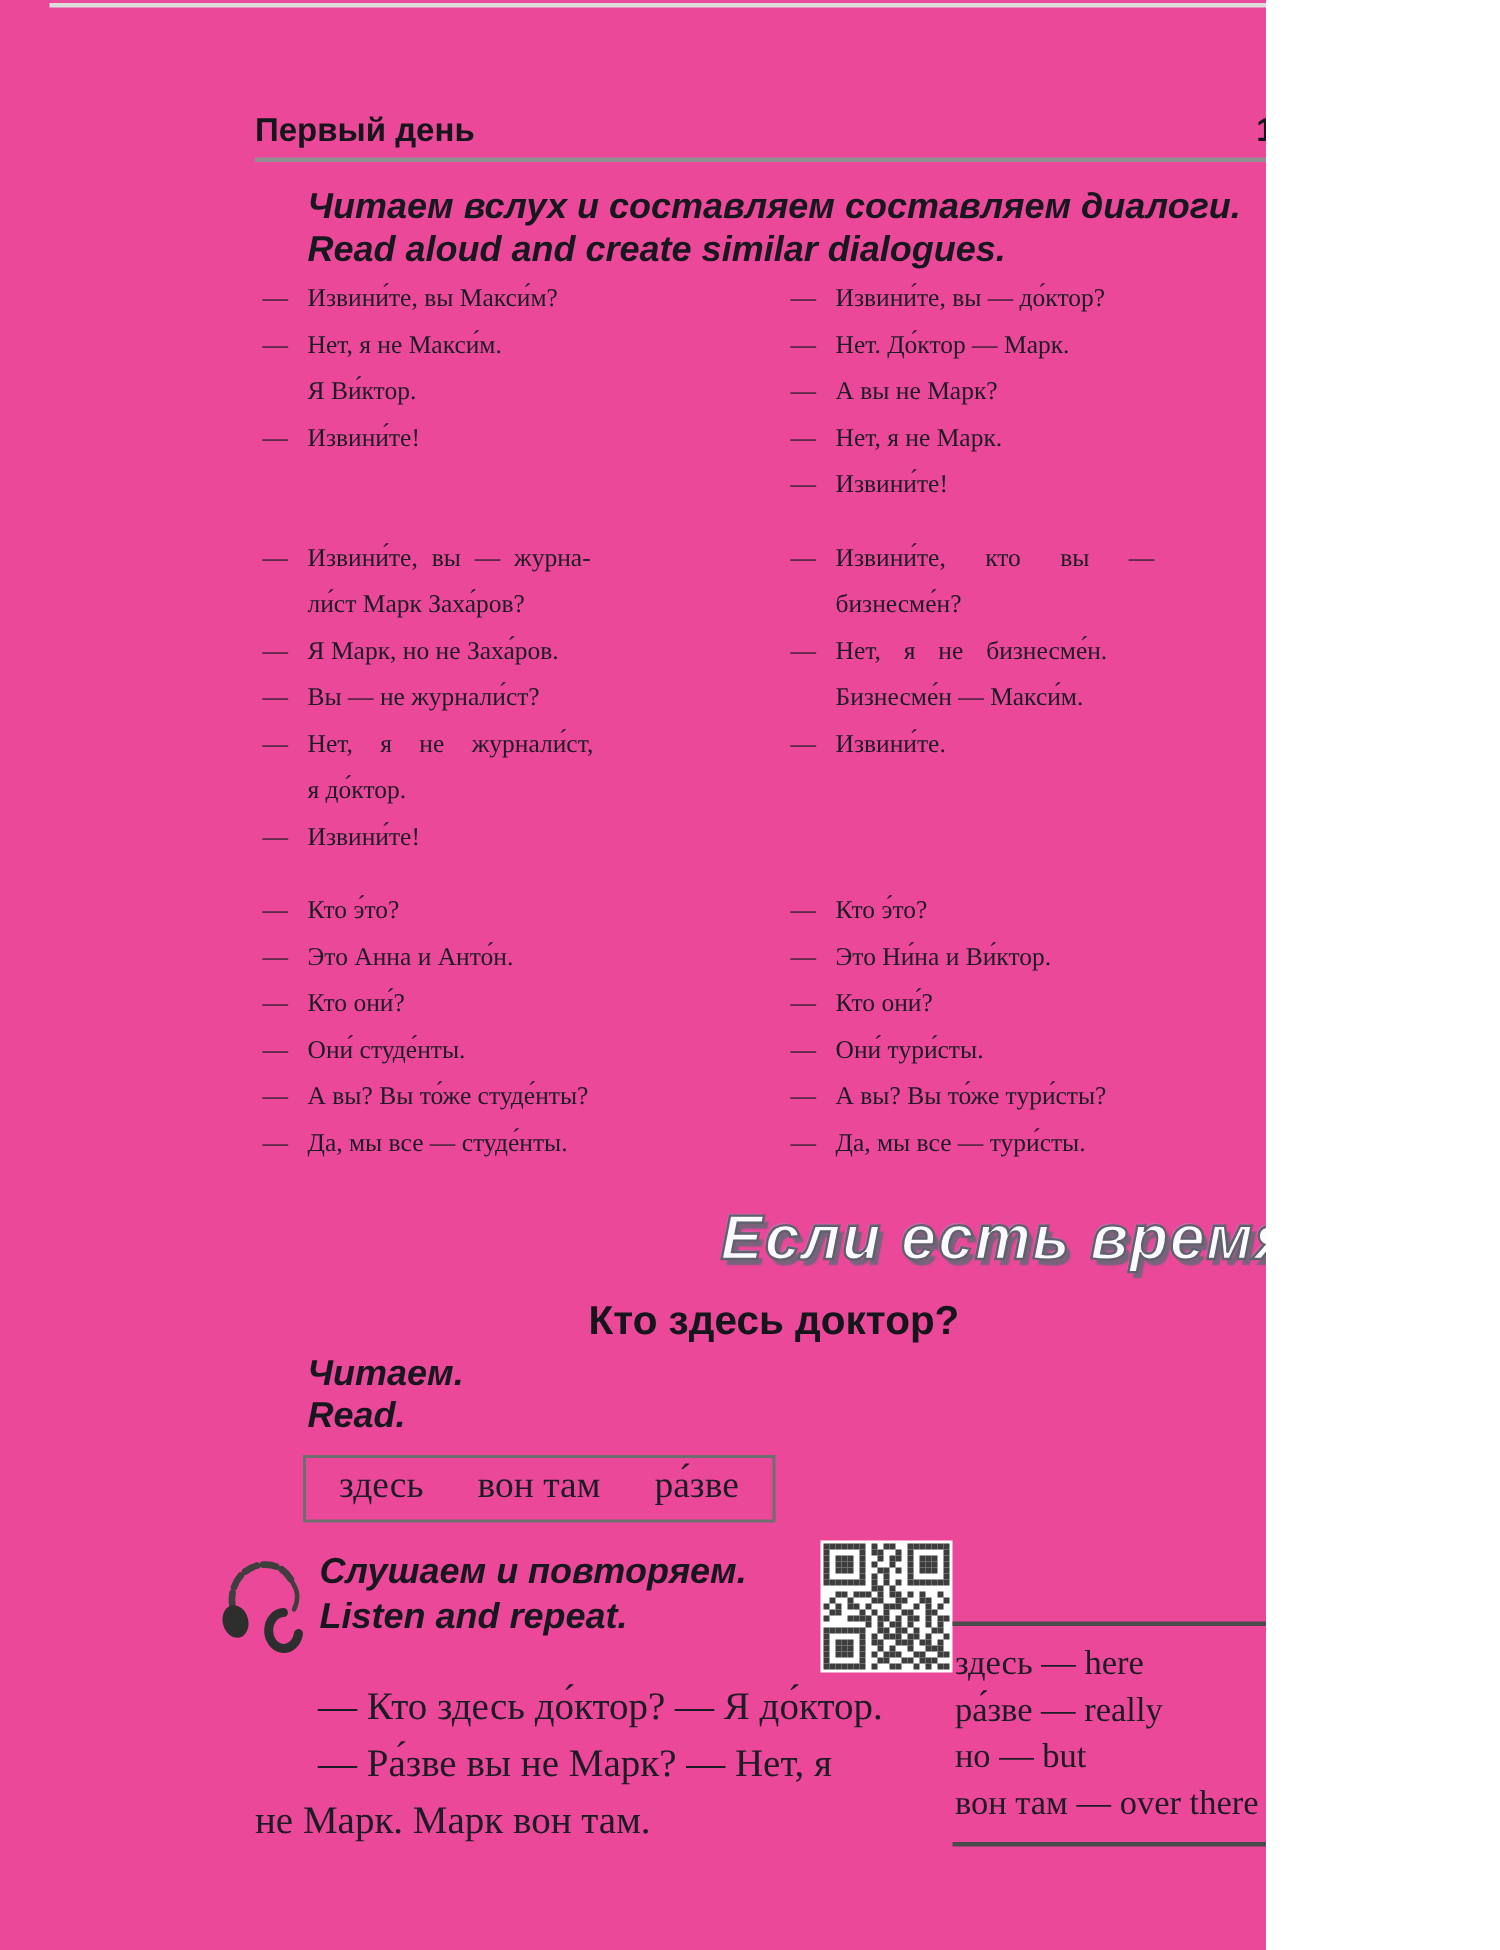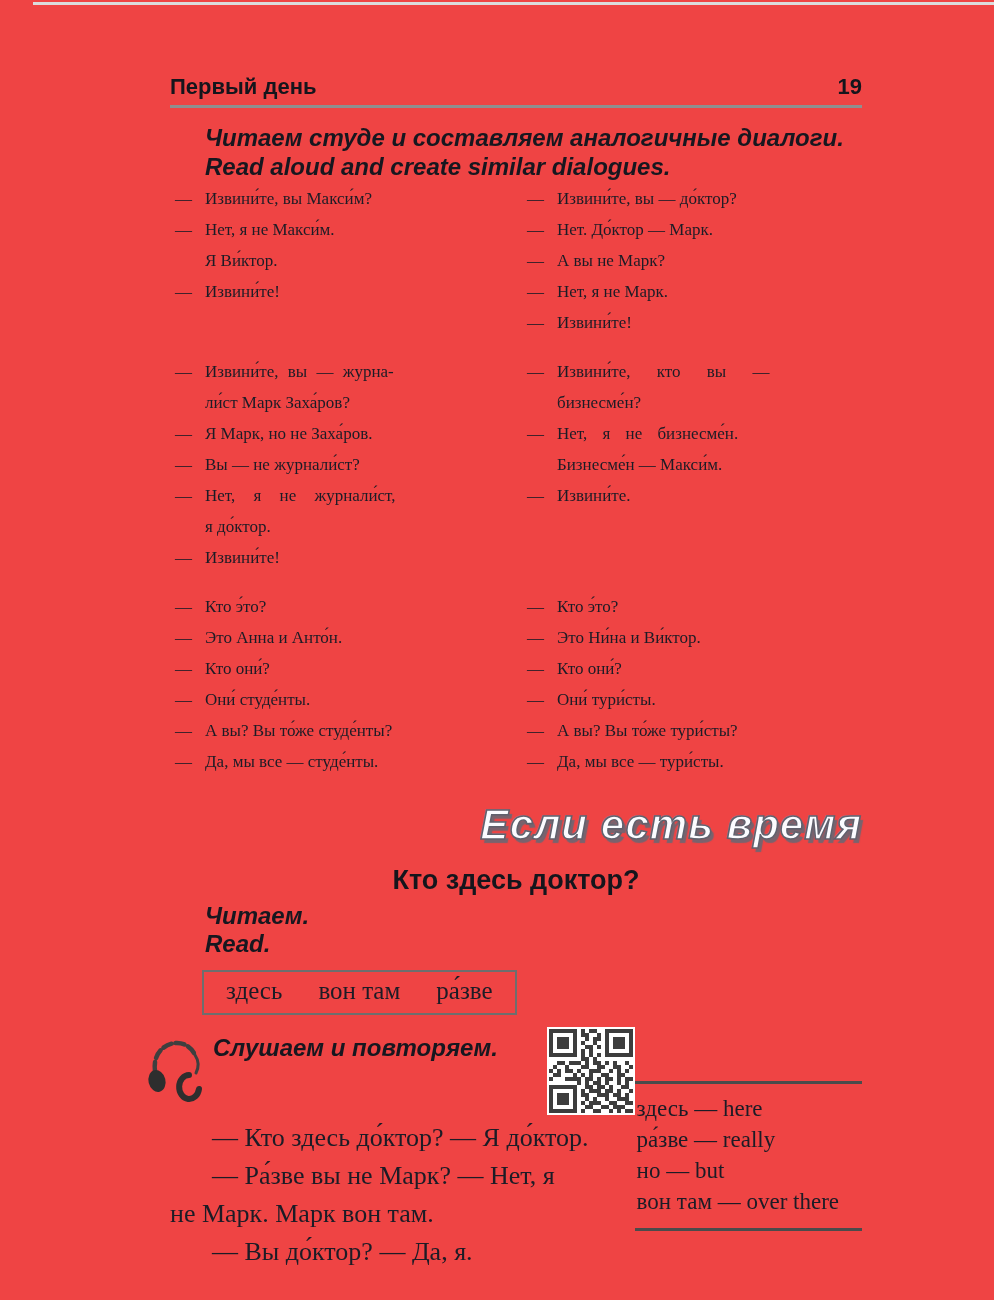--- a/index.html
+++ b/index.html
@@ -1,19 +1,19 @@
 <!DOCTYPE html>
 <html><head>
 <meta charset="utf-8">
 <style>
   html,body{margin:0;padding:0;background:#ffffff;}
   .page{
     position:relative;
-    width:994px;height:1300px;
-    background:#ef4444;
+    width:844px;height:1300px;
+    background:#ec4899;
     font-family:"Liberation Serif", serif;
     color:#1c1c26;
     overflow:hidden;
   }
   .scan-line{
     position:absolute;top:2px;left:33px;right:0;height:3px;
     background:#dcdcdc;
   }
   .content{
     position:absolute;left:170px;top:74px;width:692px;
@@ -106,21 +106,21 @@
   <div class="scan-line"></div>
 
   <div class="content">
 
     <header class="hdr">
       <span>Первый день</span>
       <span>19</span>
     </header>
 
     <div class="instr">
-      <span class="iline">Читаем студе и составляем аналогичные диалоги.</span>
+      <span class="iline">Читаем вслух и составляем составляем диалоги.</span>
       <span class="iline">Read aloud and create similar dialogues.</span>
     </div>
 
     <div class="dialogues">
       <div class="dgroup">
 
       <div class="ln"><span class="dash">—</span><span>Извини́те, вы Макси́м?</span></div>
           <div class="ln"><span class="dash">—</span><span>Нет, я не Макси́м.</span></div>
           <div class="ln"><span class="dash"></span><span>Я Ви́ктор.</span></div>
           <div class="ln"><span class="dash">—</span><span>Извини́те!</span></div>
@@ -194,20 +194,21 @@
 
         <div class="listen">
           <svg class="hp-icon" width="60" height="76" viewBox="0 0 60 76">
             <path d="M10 42 C6 14, 40 4, 50 26" fill="none" stroke="#3f3f3f" stroke-width="4.5" stroke-linecap="round" stroke-dasharray="9 4"></path>
             <path d="M50 26 C54 32, 54 38, 51 44" fill="none" stroke="#3f3f3f" stroke-width="3" stroke-linecap="round"></path>
             <ellipse cx="12" cy="52" rx="8.5" ry="11" fill="#2e2e2e" transform="rotate(-14 12 52)"></ellipse>
             <path d="M44 46 a10 12 0 1 0 10 14" fill="none" stroke="#2e2e2e" stroke-width="6" stroke-linecap="round"></path>
           </svg>
           <div class="llabels">
             <span class="lline">Слушаем и повторяем.</span>
+            <span class="lline">Listen and repeat.</span>
           </div>
           <div class="qr">
               <div class="qr-row">
                 <span class="qc on"></span>
                 <span class="qc on"></span>
                 <span class="qc on"></span>
                 <span class="qc on"></span>
                 <span class="qc on"></span>
                 <span class="qc on"></span>
                 <span class="qc on"></span>
@@ -687,21 +688,20 @@
                 <span class="qc on"></span>
               </div>
             </div>
         </div>
 
         <div class="bdial">
 
         <div class="bln ind"><span>— Кто здесь до́ктор? — Я до́ктор.</span></div>
             <div class="bln ind"><span>— Ра́зве вы не Марк? — Нет, я</span></div>
             <div class="bln"><span>не Марк. Марк вон там.</span></div>
-            <div class="bln ind"><span>— Вы до́ктор? — Да, я.</span></div>
           </div>
 
       </div>
 
       <div class="bottom-right">
         <div class="vocab">
 
         <div class="vitem"><span>здесь — here</span></div>
             <div class="vitem"><span>ра́зве — really</span></div>
             <div class="vitem"><span>но — but</span></div>

